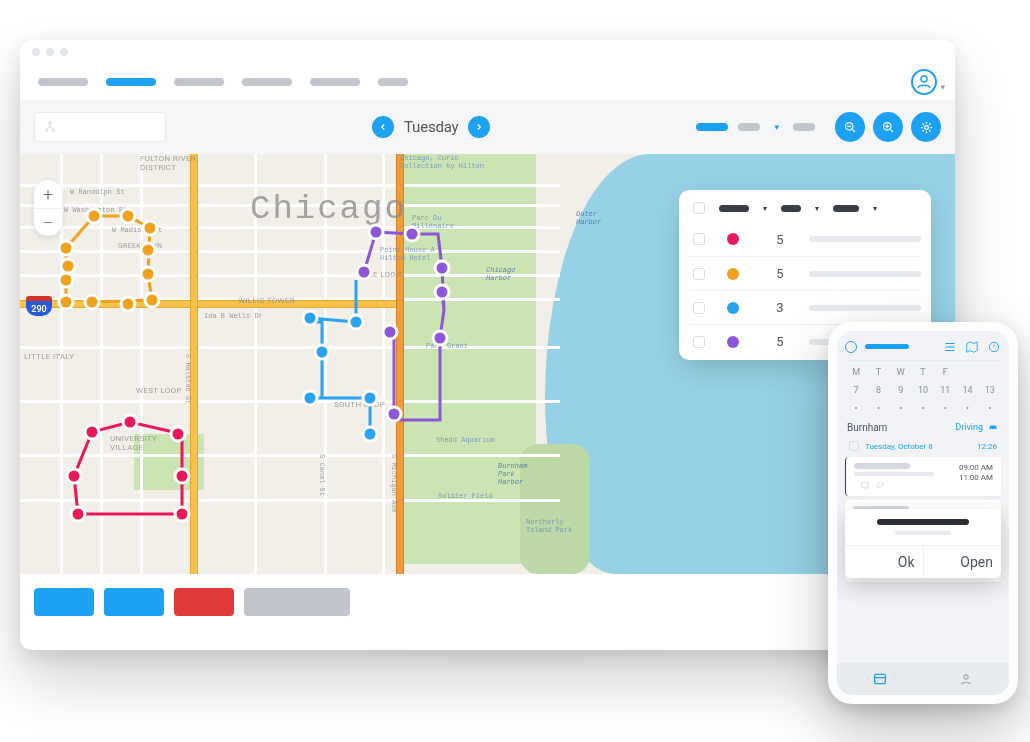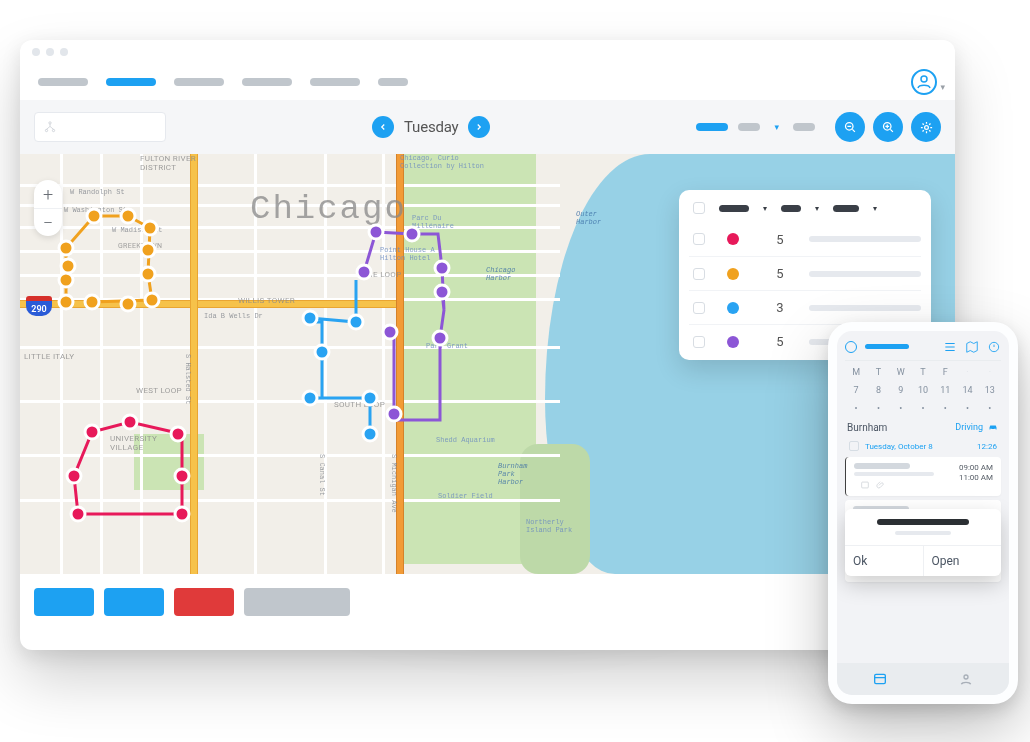--- a/index.html
+++ b/index.html
@@ -110,21 +110,21 @@
   .card .meta svg{width:10px;height:10px;color:#a6adb6}
   .ph-bottom{position:absolute;bottom:0;left:0;right:0;height:32px;background:#e9ecef;display:flex}
   .ph-bottom div{flex:1;display:flex;align-items:center;justify-content:center}
   .ph-bottom .act svg{color:var(--blue)}
   .ph-bottom svg{width:16px;height:16px;color:#a8afb8}
   .popup{position:absolute;left:8px;right:8px;top:178px;background:#fff;border-radius:6px;box-shadow:0 8px 22px rgba(0,0,0,.20);z-index:4}
   .popup .pbody{padding:10px 12px}
   .popup .pbody .t1{height:6px;width:92px;border-radius:3px;background:#2b2f33;margin:0 auto 6px}
   .popup .pbody .t2{height:4px;width:56px;border-radius:3px;background:#e6e9ee;margin:0 auto}
   .popup .prow{display:flex;border-top:1px solid #eef0f3}
-  .popup .prow div{flex:1;padding:8px;text-align:left;font-size:12px;color:#4b5563}
+  .popup .prow div{flex:1;padding:8px;text-align:right;font-size:14px;color:#4b5563}
   .popup .prow div+div{border-left:1px solid #eef0f3}
 </style>
 </head>
 <body>
 
 <div class="stage-shadow"></div>
 
 <div class="window">
 
   <div class="titlebar">

